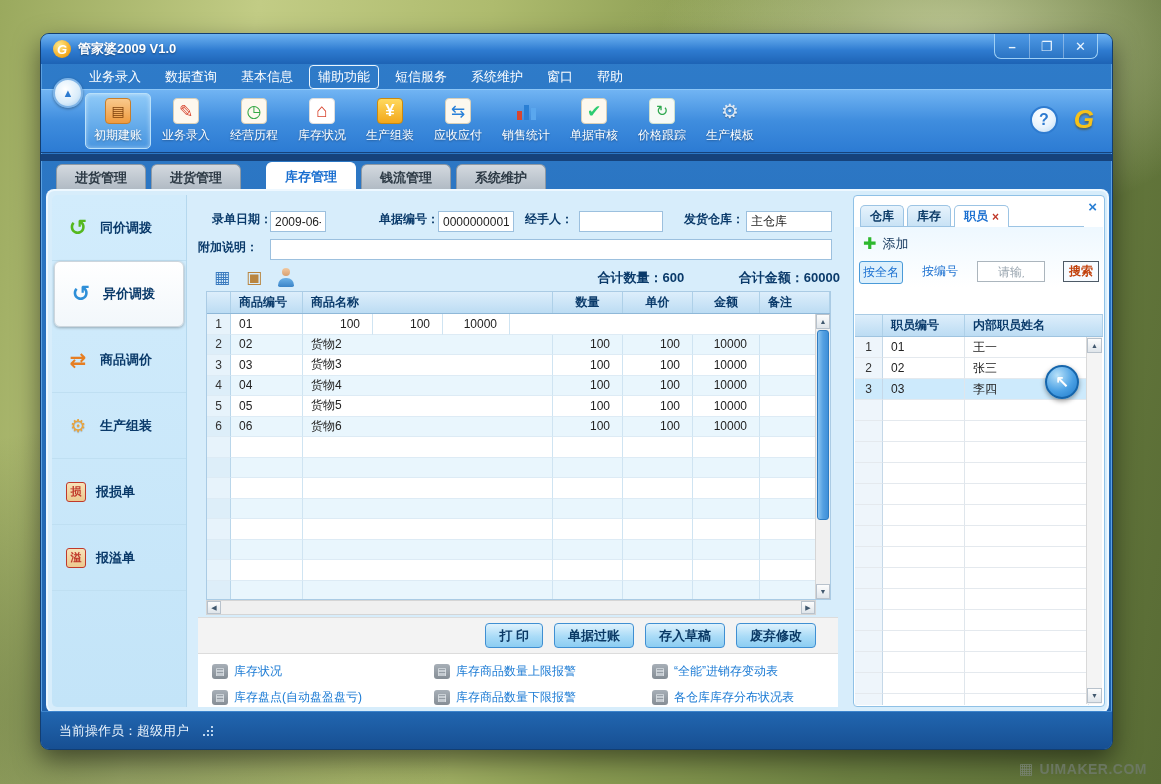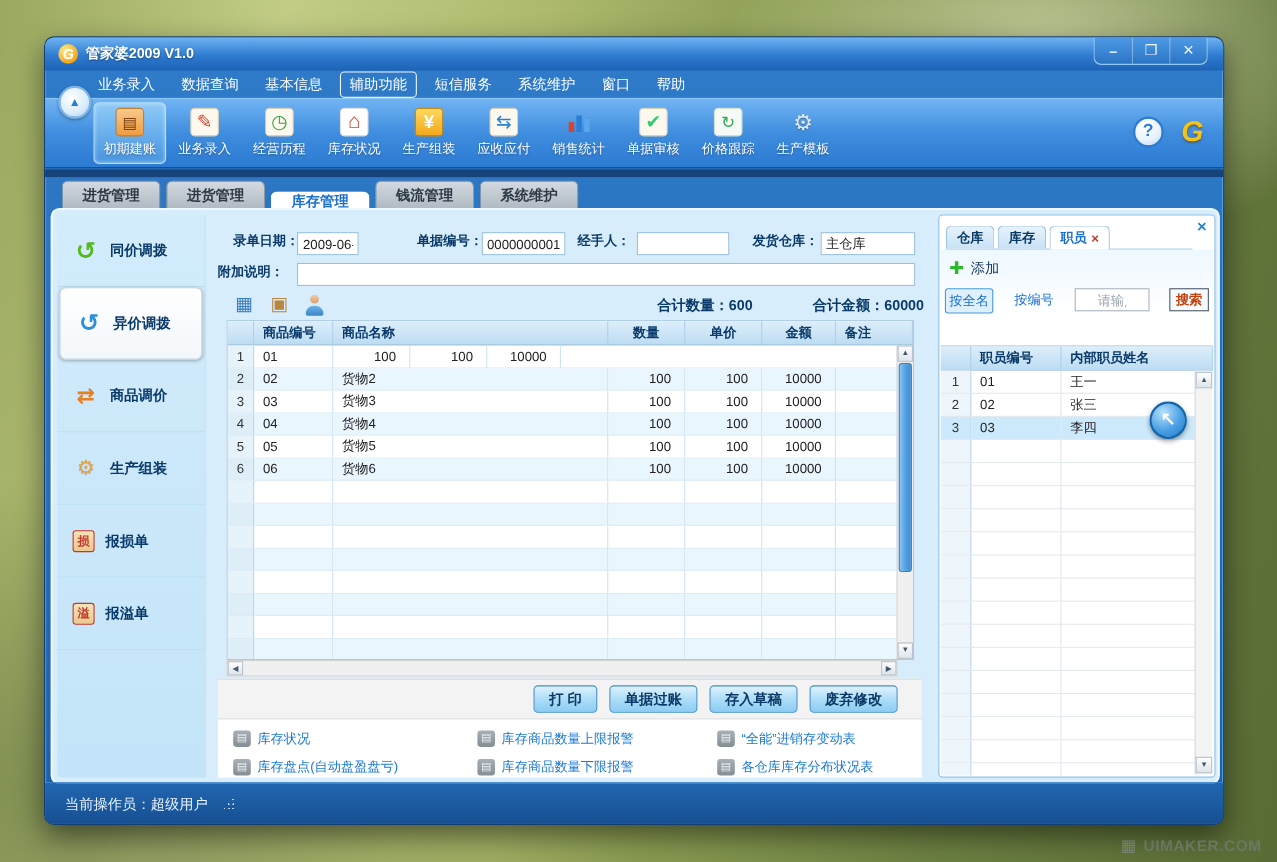--- a/index.html
+++ b/index.html
@@ -80,21 +80,21 @@
   .brand-g { color:#f6c21a; font-size:26px; font-weight:bold; font-style:italic;
     text-shadow:0 2px 2px rgba(90,60,0,.5); }
   
   .band { position:absolute; left:0; top:120px; right:0; height:7px; background:#16437c; }
   .tabstrip { position:absolute; left:10px; top:127px; right:10px; height:30px;
     display:flex; align-items:flex-end; gap:5px; padding-left:5px; }
   .main-tab { width:90px; height:27px; display:flex; align-items:center; justify-content:center;
     font-size:13px; font-weight:bold; color:#2d3a45;
     background:linear-gradient(180deg,#d3d9df,#aeb8c2);
     border:1px solid #8d99a5; border-bottom:none; border-radius:6px 6px 0 0; }
-  .main-tab.active { background:#fff; color:#1a6fd0; border-color:#fff; height:17px; }
+  .main-tab.active { background:#fff; color:#1a6fd0; border-color:#fff; height:29px;margin-left:20px; }
   
   .panel { position:absolute; left:7px; top:157px; width:1059px; height:520px;
     background:#d7edfb; border-radius:6px; box-shadow:0 0 0 2px #eef8ff; }
   
   .sidebar { position:absolute; left:4px; top:4px; width:135px; bottom:4px;
     background:linear-gradient(180deg,#d2ecfc,#c3e4f8); border-radius:5px 0 0 5px;
     border-right:1px solid #b5d8ee; }
   .side-item { height:66px; display:flex; align-items:center; gap:10px; padding-left:14px;
     border-bottom:1px solid #bfdff2; position:relative; }
   .side-label { font-size:13px; font-weight:bold; color:#0a3a6a; }

